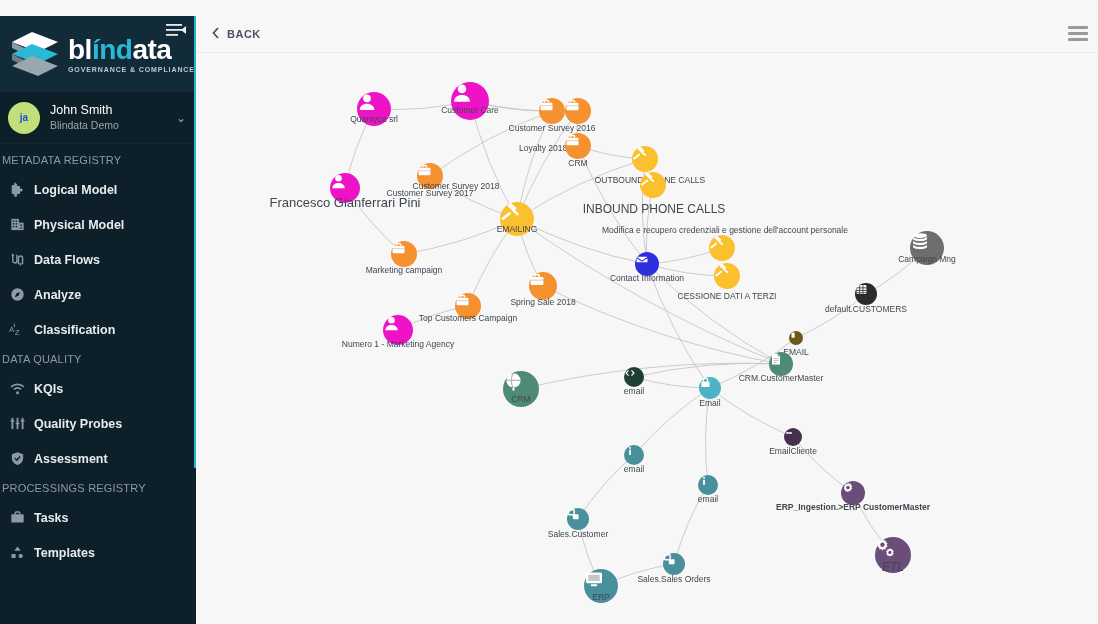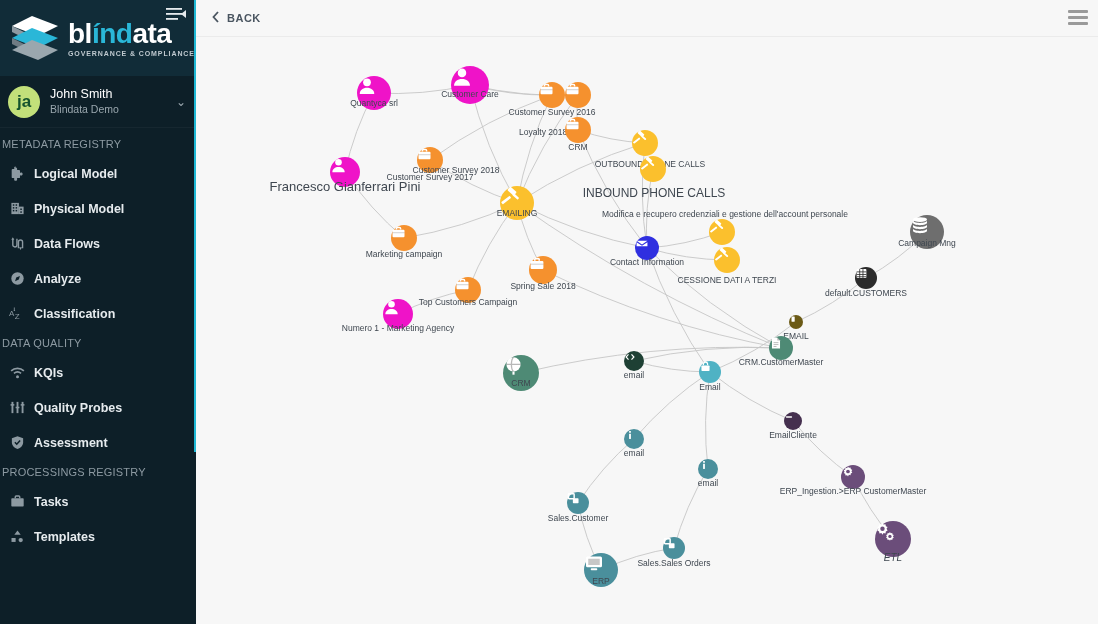--- a/index.html
+++ b/index.html
@@ -3,21 +3,21 @@
 <meta charset="utf-8">
 <style>
   * { box-sizing: border-box; }
   html, body {
     margin: 0; padding: 0;
     width: 1098px; height: 624px;
     overflow: hidden;
     font-family: "Liberation Sans", sans-serif;
     background: #f7f7f7;
   }
-  #app { position: relative; width: 1098px; height: 533px; display: flex; }
+  #app { position: relative; width: 1098px; height: 533px; display: flex; margin-top: 16px; }
 
   
   #sidebar {
     position: relative;
     width: 196px; height: 624px;
     background: #0d1f28;
     flex: 0 0 196px;
     overflow: hidden;
   }
   #sidebar::after {
@@ -47,22 +47,22 @@
     width: 20px; height: 16px; cursor: pointer;
   }
 
   .user-row {
     height: 52px; display: flex; align-items: center;
     padding: 0 10px 0 8px;
     border-bottom: 1px solid rgba(255,255,255,0.04);
   }
   .avatar {
     width: 32px; height: 32px; border-radius: 50%;
-    background: #c2e07a; color: #14532d;
-    font-size: 17px; font-weight: bold;
+    background: #c2e07a; color: #1d4ed8;
+    font-size: 10px; font-weight: bold;
     display: flex; align-items: center; justify-content: center;
     flex: 0 0 32px;
   }
   .user-meta { margin-left: 10px; flex: 1 1 auto; }
   .user-name { color: #ffffff; font-size: 12.5px; line-height: 15px; }
   .user-org { color: #9aa7ae; font-size: 10.5px; line-height: 14px; }
   .chev { color: #9aa7ae; font-size: 12px; }
 
   .nav { padding-top: 4px; }
   .nav-section {
@@ -616,34 +616,34 @@
           </div>
           <div class="node" style="left: 657px; top: 440px;">
             <div class="disc" style="width: 24px; height: 24px; background: rgb(107, 77, 122);">
               <svg viewBox="0 0 16 16" width="14" height="14">
                 <g fill="#ffffff">
                   <path d="M8 1.6l1 1.6 1.9-.4.3 1.9 1.7.9-1 1.6 1 1.6-1.7.9-.3 1.9-1.9-.4L8 13.2l-1-1.6-1.9.4-.3-1.9-1.7-.9 1-1.6-1-1.6 1.7-.9.3-1.9 1.9.4z"></path>
                 </g>
                 <circle cx="8" cy="7.4" r="2.1" fill="#6b4d7a"></circle>
               </svg>
             </div>
-            <div class="cap" style="font-size: 8.5px; top: 21px;">ERP_Ingestion.&gt;ERP CustomerMaster</div>
+            <div class="cap" style="font-size: 8.5px; top: 21px; font-weight: bold;">ERP_Ingestion.&gt;ERP CustomerMaster</div>
           </div>
           <div class="node" style="left: 697px; top: 502px;">
             <div class="disc" style="width: 36px; height: 36px; background: rgb(107, 77, 122);">
               <svg viewBox="0 0 18 18" width="21" height="21">
                 <g fill="#ffffff">
                   <path d="M6.4 1.6l.9 1.5 1.7-.4.3 1.7 1.5.8-.9 1.5.9 1.5-1.5.8-.3 1.7-1.7-.4-.9 1.5-.9-1.5-1.7.4-.3-1.7-1.5-.8.9-1.5-.9-1.5 1.5-.8.3-1.7 1.7.4z"></path>
                   <circle cx="6.4" cy="6.6" r="1.9" fill="#6b4d7a"></circle>
                   <path d="M12.8 9.4l.7 1.1 1.3-.3.2 1.3 1.1.6-.7 1.1.7 1.1-1.1.6-.2 1.3-1.3-.3-.7 1.1-.7-1.1-1.3.3-.2-1.3-1.1-.6.7-1.1-.7-1.1 1.1-.6.2-1.3 1.3.3z"></path>
                   <circle cx="12.8" cy="13.2" r="1.4" fill="#6b4d7a"></circle>
                 </g>
               </svg>
             </div>
-            <div class="cap" style="font-size: 10px; top: 31px; font-style: italic;">ETL</div>
+            <div class="cap" style="font-size: 12px; top: 23px; font-style: italic;">ETL</div>
           </div>
           <div class="node" style="left: 438px; top: 402px;">
             <div class="disc" style="width: 20px; height: 20px; background: rgb(74, 143, 156);">
               <svg viewBox="0 0 16 16" width="12" height="12">
                 <rect x="6.8" y="2.6" width="2.4" height="2.4" rx="0.4" fill="#ffffff"></rect>
                 <rect x="6.8" y="6.2" width="2.4" height="7" rx="0.4" fill="#ffffff"></rect>
               </svg>
             </div>
             <div class="cap" style="font-size: 8.5px; top: 19px;">email</div>
           </div>

